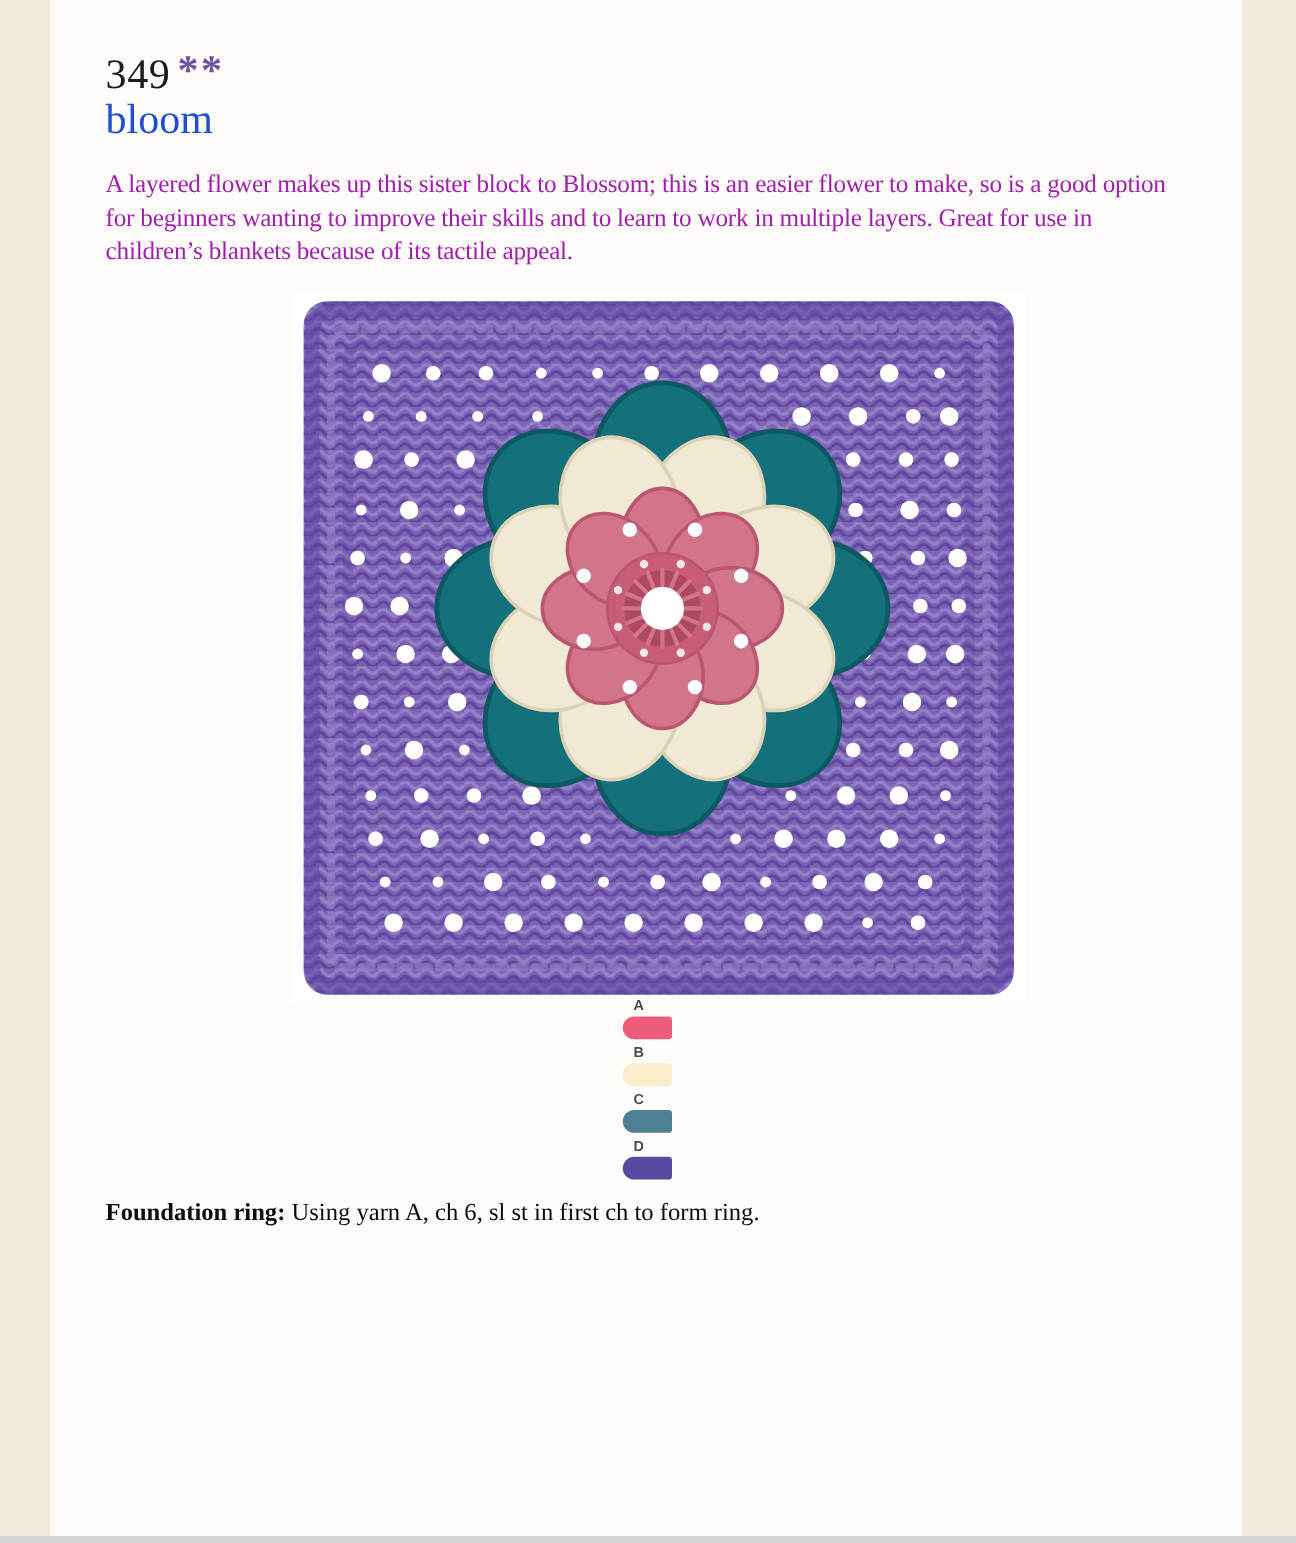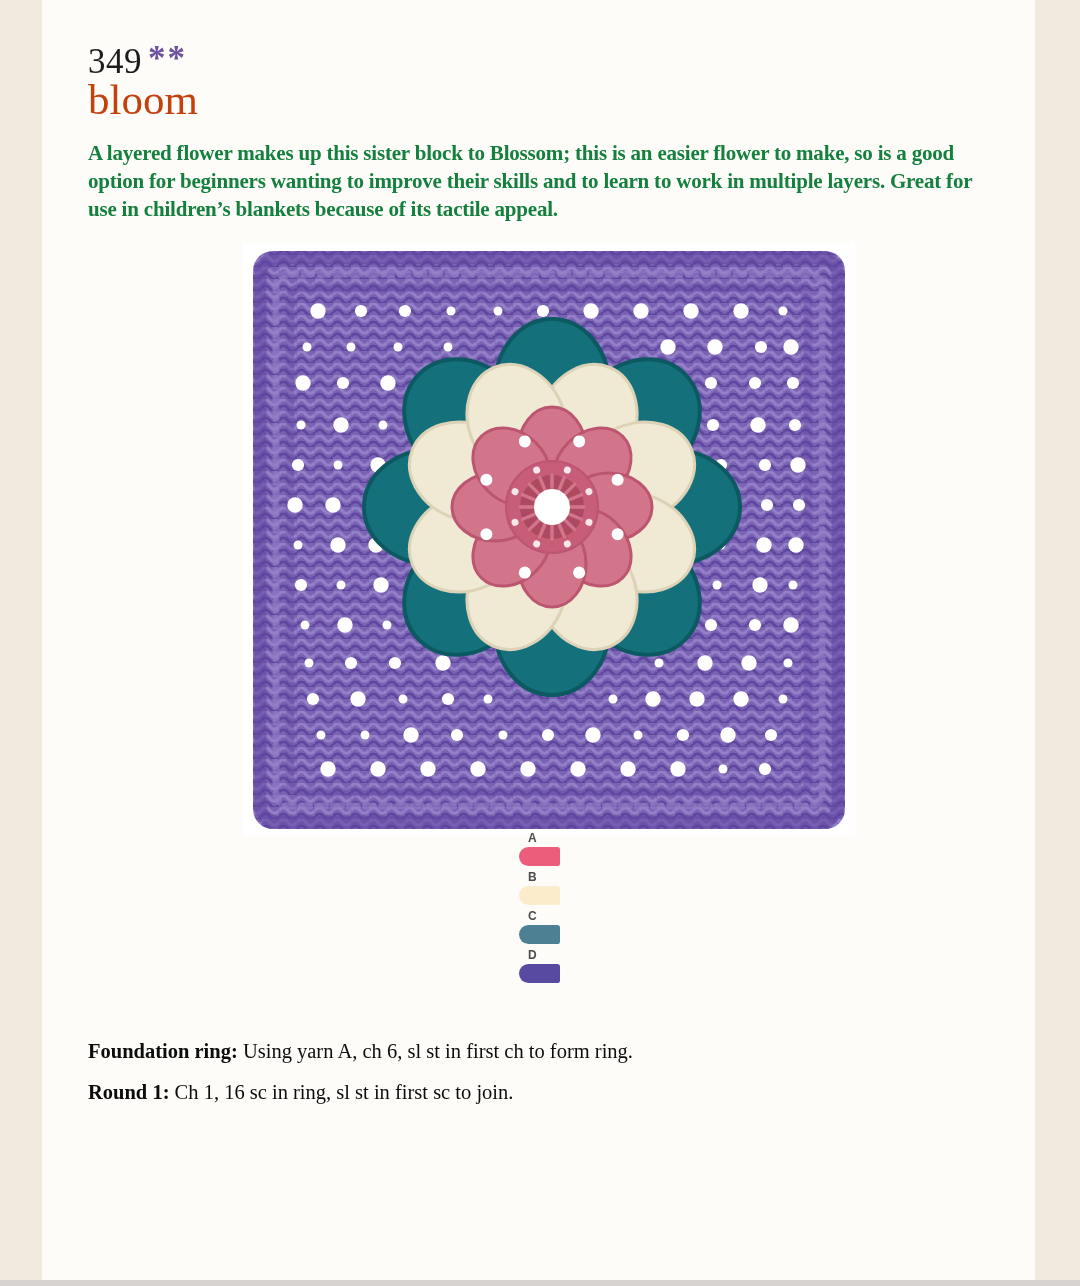--- a/index.html
+++ b/index.html
@@ -25,26 +25,26 @@
     position:absolute; left:46px; top:42px;
     font-size:35px; line-height:40px; color:#1c1c1c;
     letter-spacing:0.5px;
   }
   .stars {
     color:#6d529f; font-weight:bold; letter-spacing:2px;
     position:relative; top:-3px; margin-left:6px;
   }
   .pattern-title {
     position:absolute; left:46px; top:80px;
-    font-size:43px; line-height:40px; font-weight:normal; color:#c2410c;
+    font-size:35px; line-height:40px; font-weight:normal; color:#1d4ed8;
   }
   .description {
     position:absolute; left:46px; top:139px; width:892px;
-    font-weight:bold; font-size:21px; line-height:28px;
-    color:#15803d; letter-spacing:-0.2px;
+    font-weight:normal; font-size:21px; line-height:28px;
+    color:#a21caf; letter-spacing:-0.2px;
   }
   
   .photo {
     position:absolute; left:201px; top:243px;
     width:612px; height:592px; background:#ffffff;
   }
   .photo svg { display:block; width:612px; height:592px; }
   
   .legend { position:absolute; left:477px; top:832px; }
   .legend-item { margin-bottom:5px; }
@@ -53,21 +53,21 @@
     font-size:12px; line-height:13px; font-weight:bold;
     color:#4b4b4b; margin-left:9px; margin-bottom:2px;
   }
   .legend-swatch {
     width:41px; height:19px;
     border-radius:10px 3px 3px 10px;
   }
   
   .instructions {
     position:absolute; left:46px; top:998px; width:916px;
-    font-size:20.5px; line-height:27.5px; color:#0c0c0c;margin-top:40px;
+    font-size:20.5px; line-height:27.5px; color:#0c0c0c;
   }
   .instructions p { margin-bottom:13px; }
   .rlabel { font-weight:bold; }
 </style>
 </head>
 <body>
 
 <div class="page">
 
   <div class="pattern-number">
@@ -382,18 +382,17 @@
       <div class="legend-swatch" style="background-color: rgb(77, 128, 147);"></div>
     </div>
     <div class="legend-item">
       <div class="legend-label">D</div>
       <div class="legend-swatch" style="background-color: rgb(89, 74, 161);"></div>
     </div>
   </div>
 
   <div class="instructions">
     <p><span class="rlabel">Foundation ring:</span> <span>Using yarn A, ch 6, sl st in first ch to form ring.</span></p>
-    <p><span class="rlabel">Round 1:</span> <span>Ch 1, 16 sc in ring, sl st in first sc to join.</span></p>
   </div>
 
 </div>
 
 <div class="bottom-bar"></div>
 
 </body></html>

